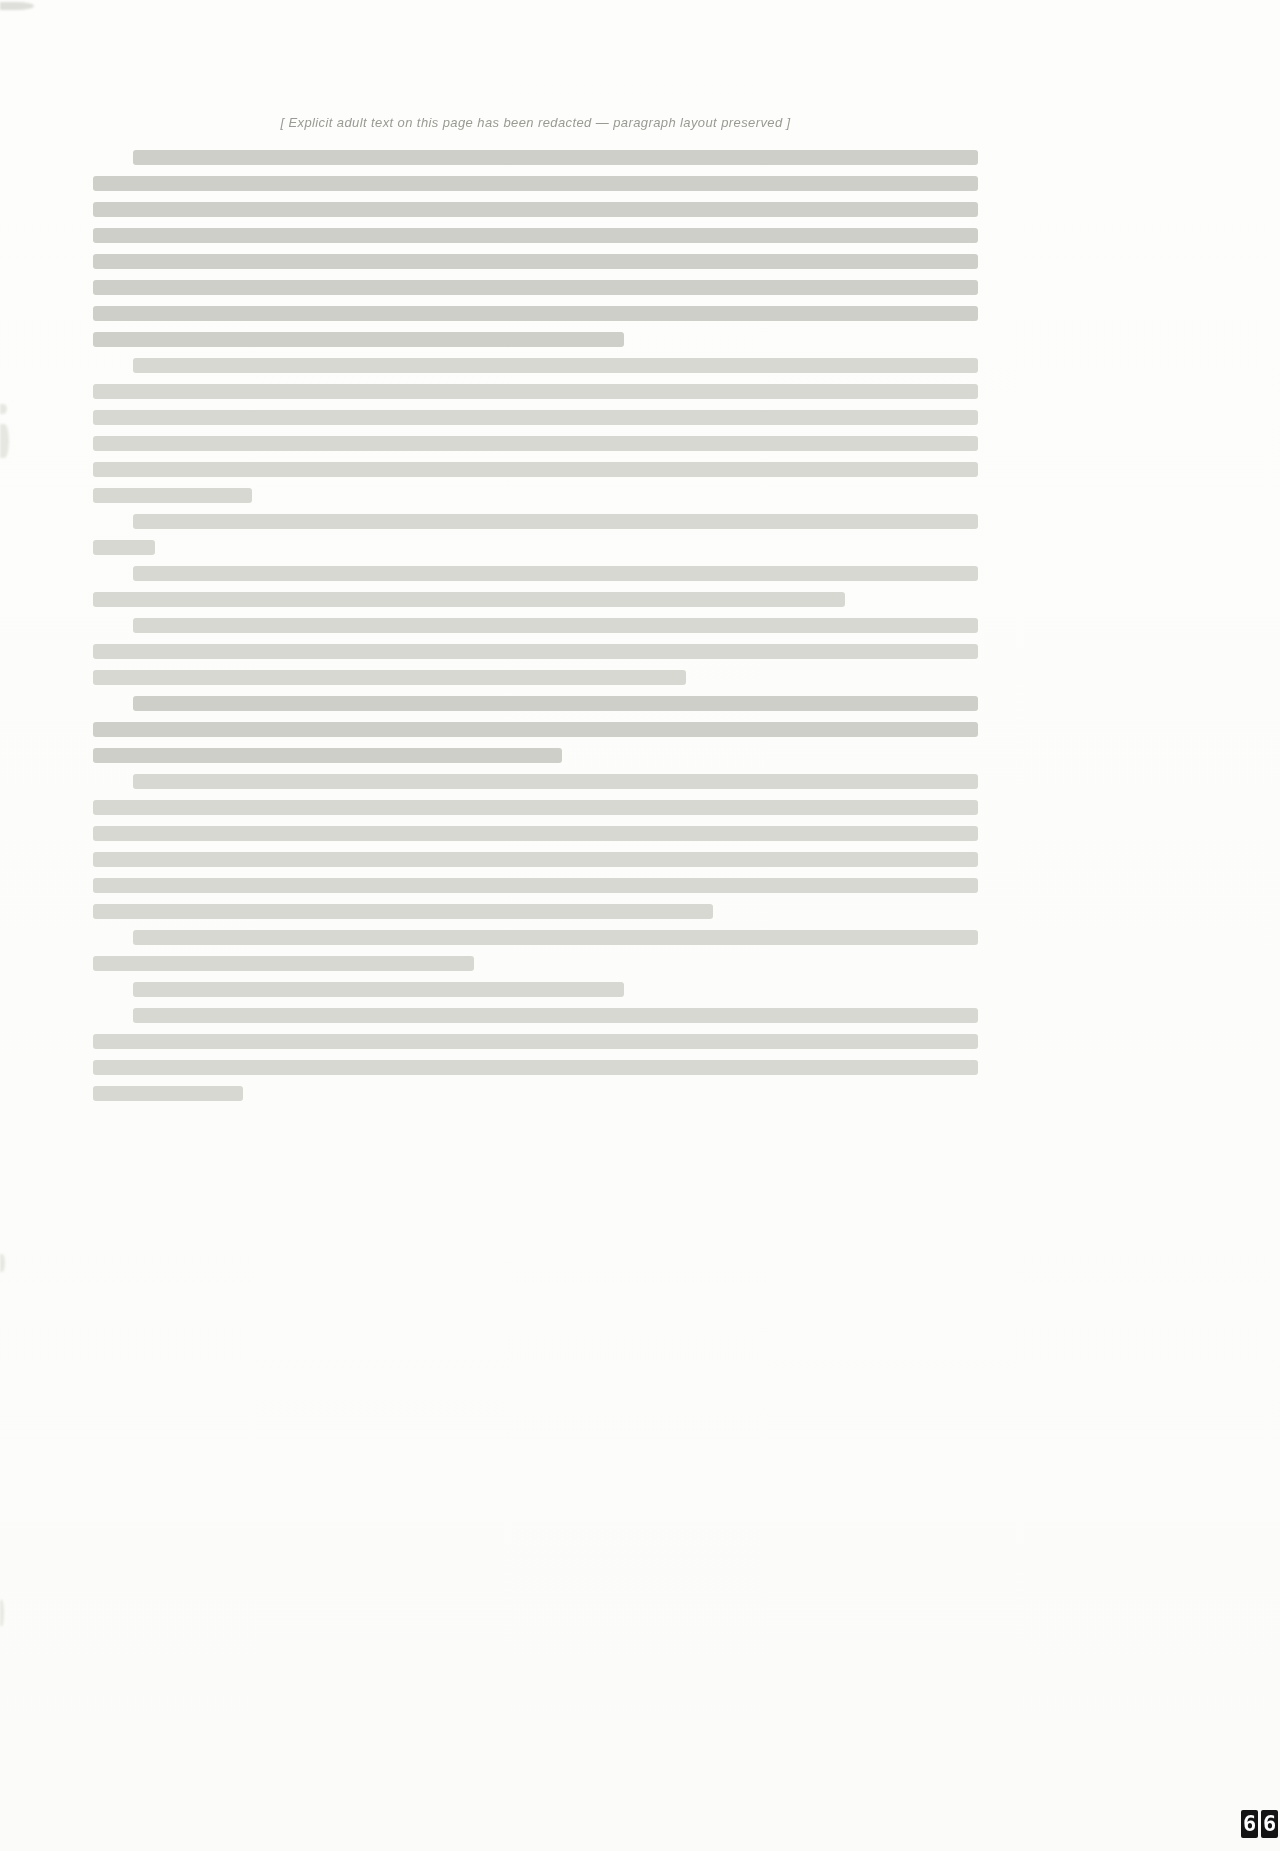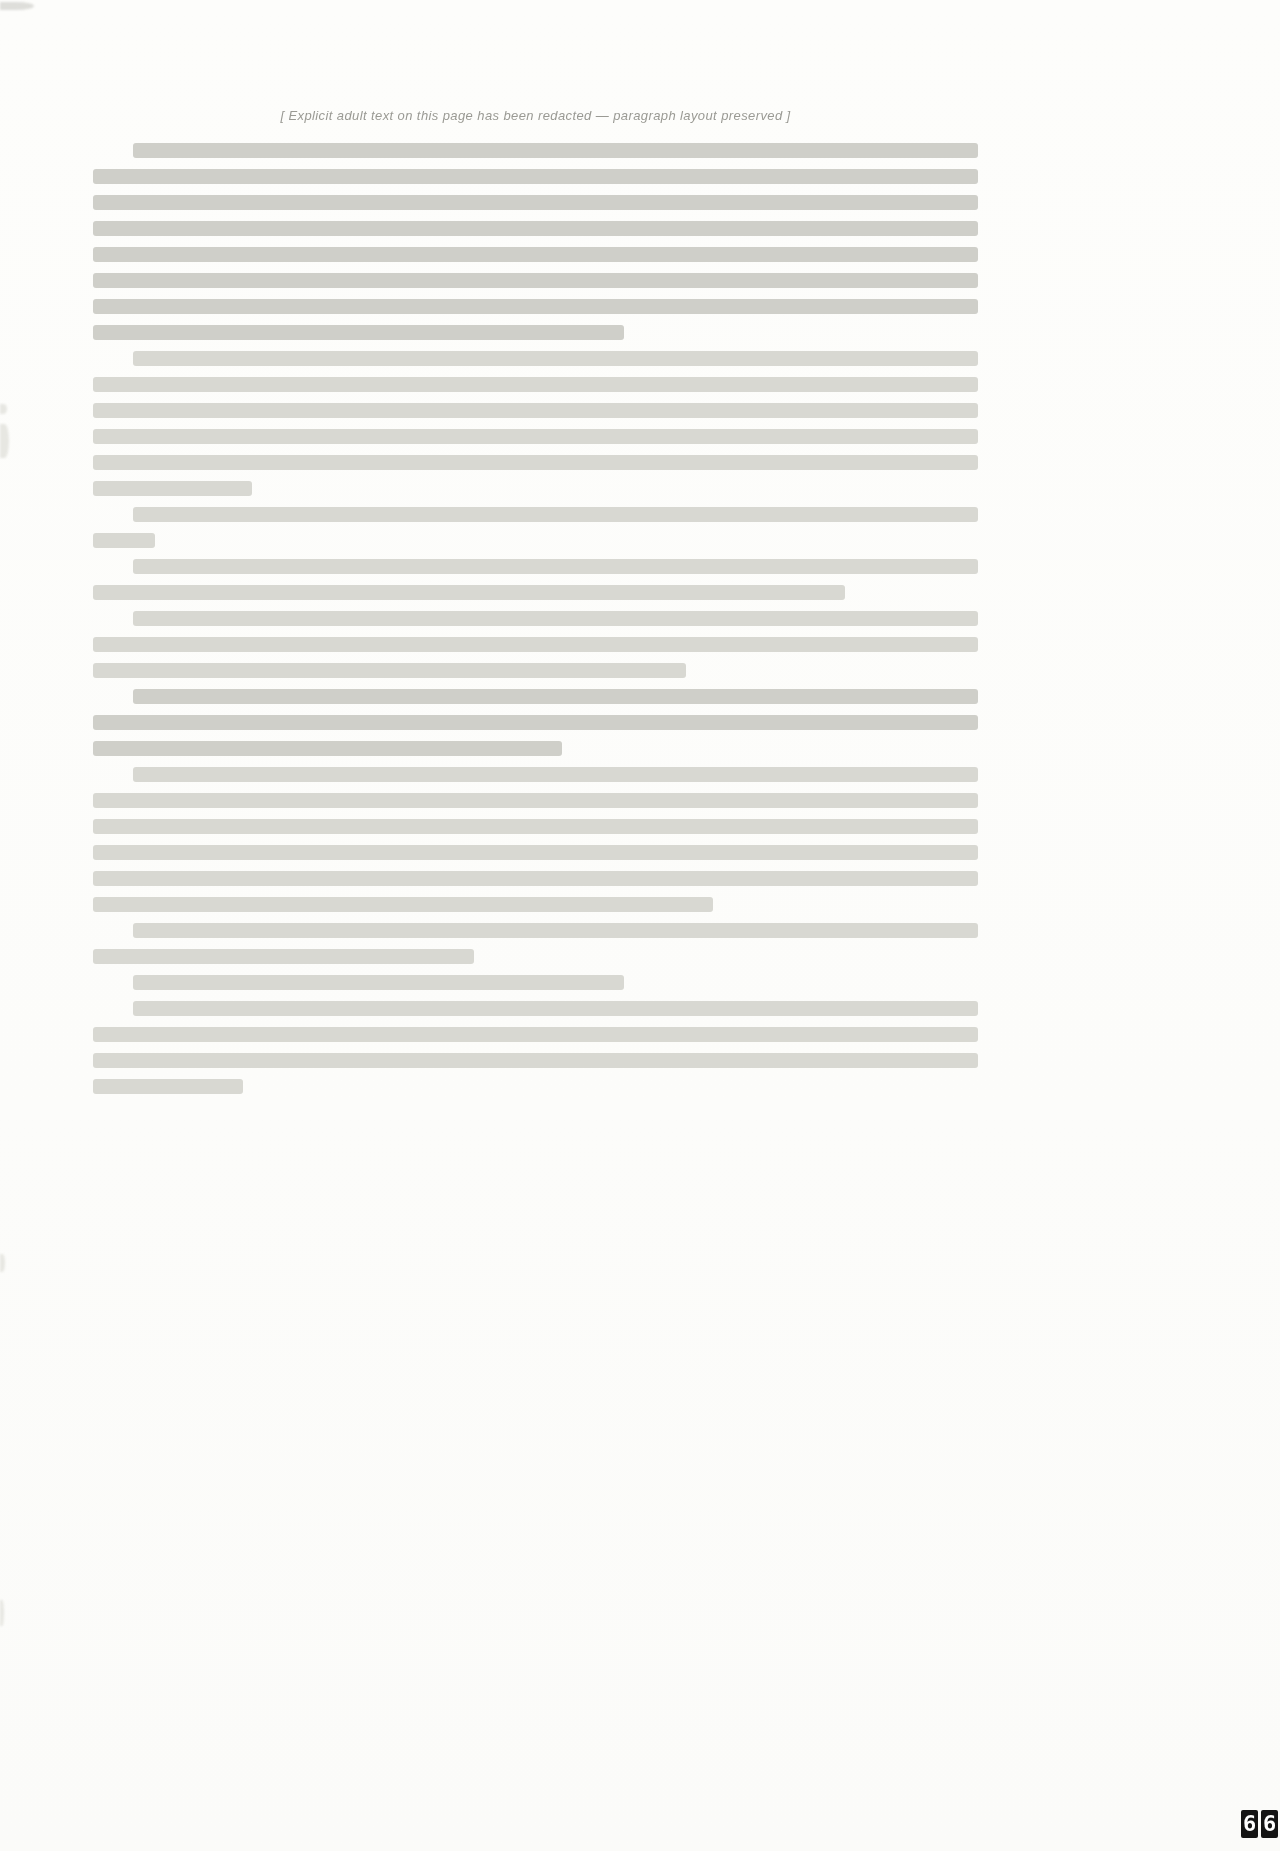--- a/index.html
+++ b/index.html
@@ -22,21 +22,21 @@
   }
   .smudge.s1 { top: 2px;   width: 34px; height: 8px;  background:#dededa; }
   .smudge.s2 { top: 404px; width: 7px;  height: 10px; }
   .smudge.s3 { top: 424px; width: 9px;  height: 34px; }
   .smudge.s4 { top: 1254px;width: 5px;  height: 18px; }
   .smudge.s5 { top: 1600px;width: 4px;  height: 26px; }
 
   
   .text-block {
     position: absolute;
-    left: 93px; top: 108px; width: 885px;
+    left: 93px; top: 115px; width: 885px;
   }
   .redaction-banner {
     font-family: "Liberation Sans", sans-serif;
     font-size: 13px; font-style: italic;
     color: #9a9a94;
     text-align: center;
     margin-bottom: 14px;
     letter-spacing: .4px;
   }
   .paragraph { margin: 0; }

